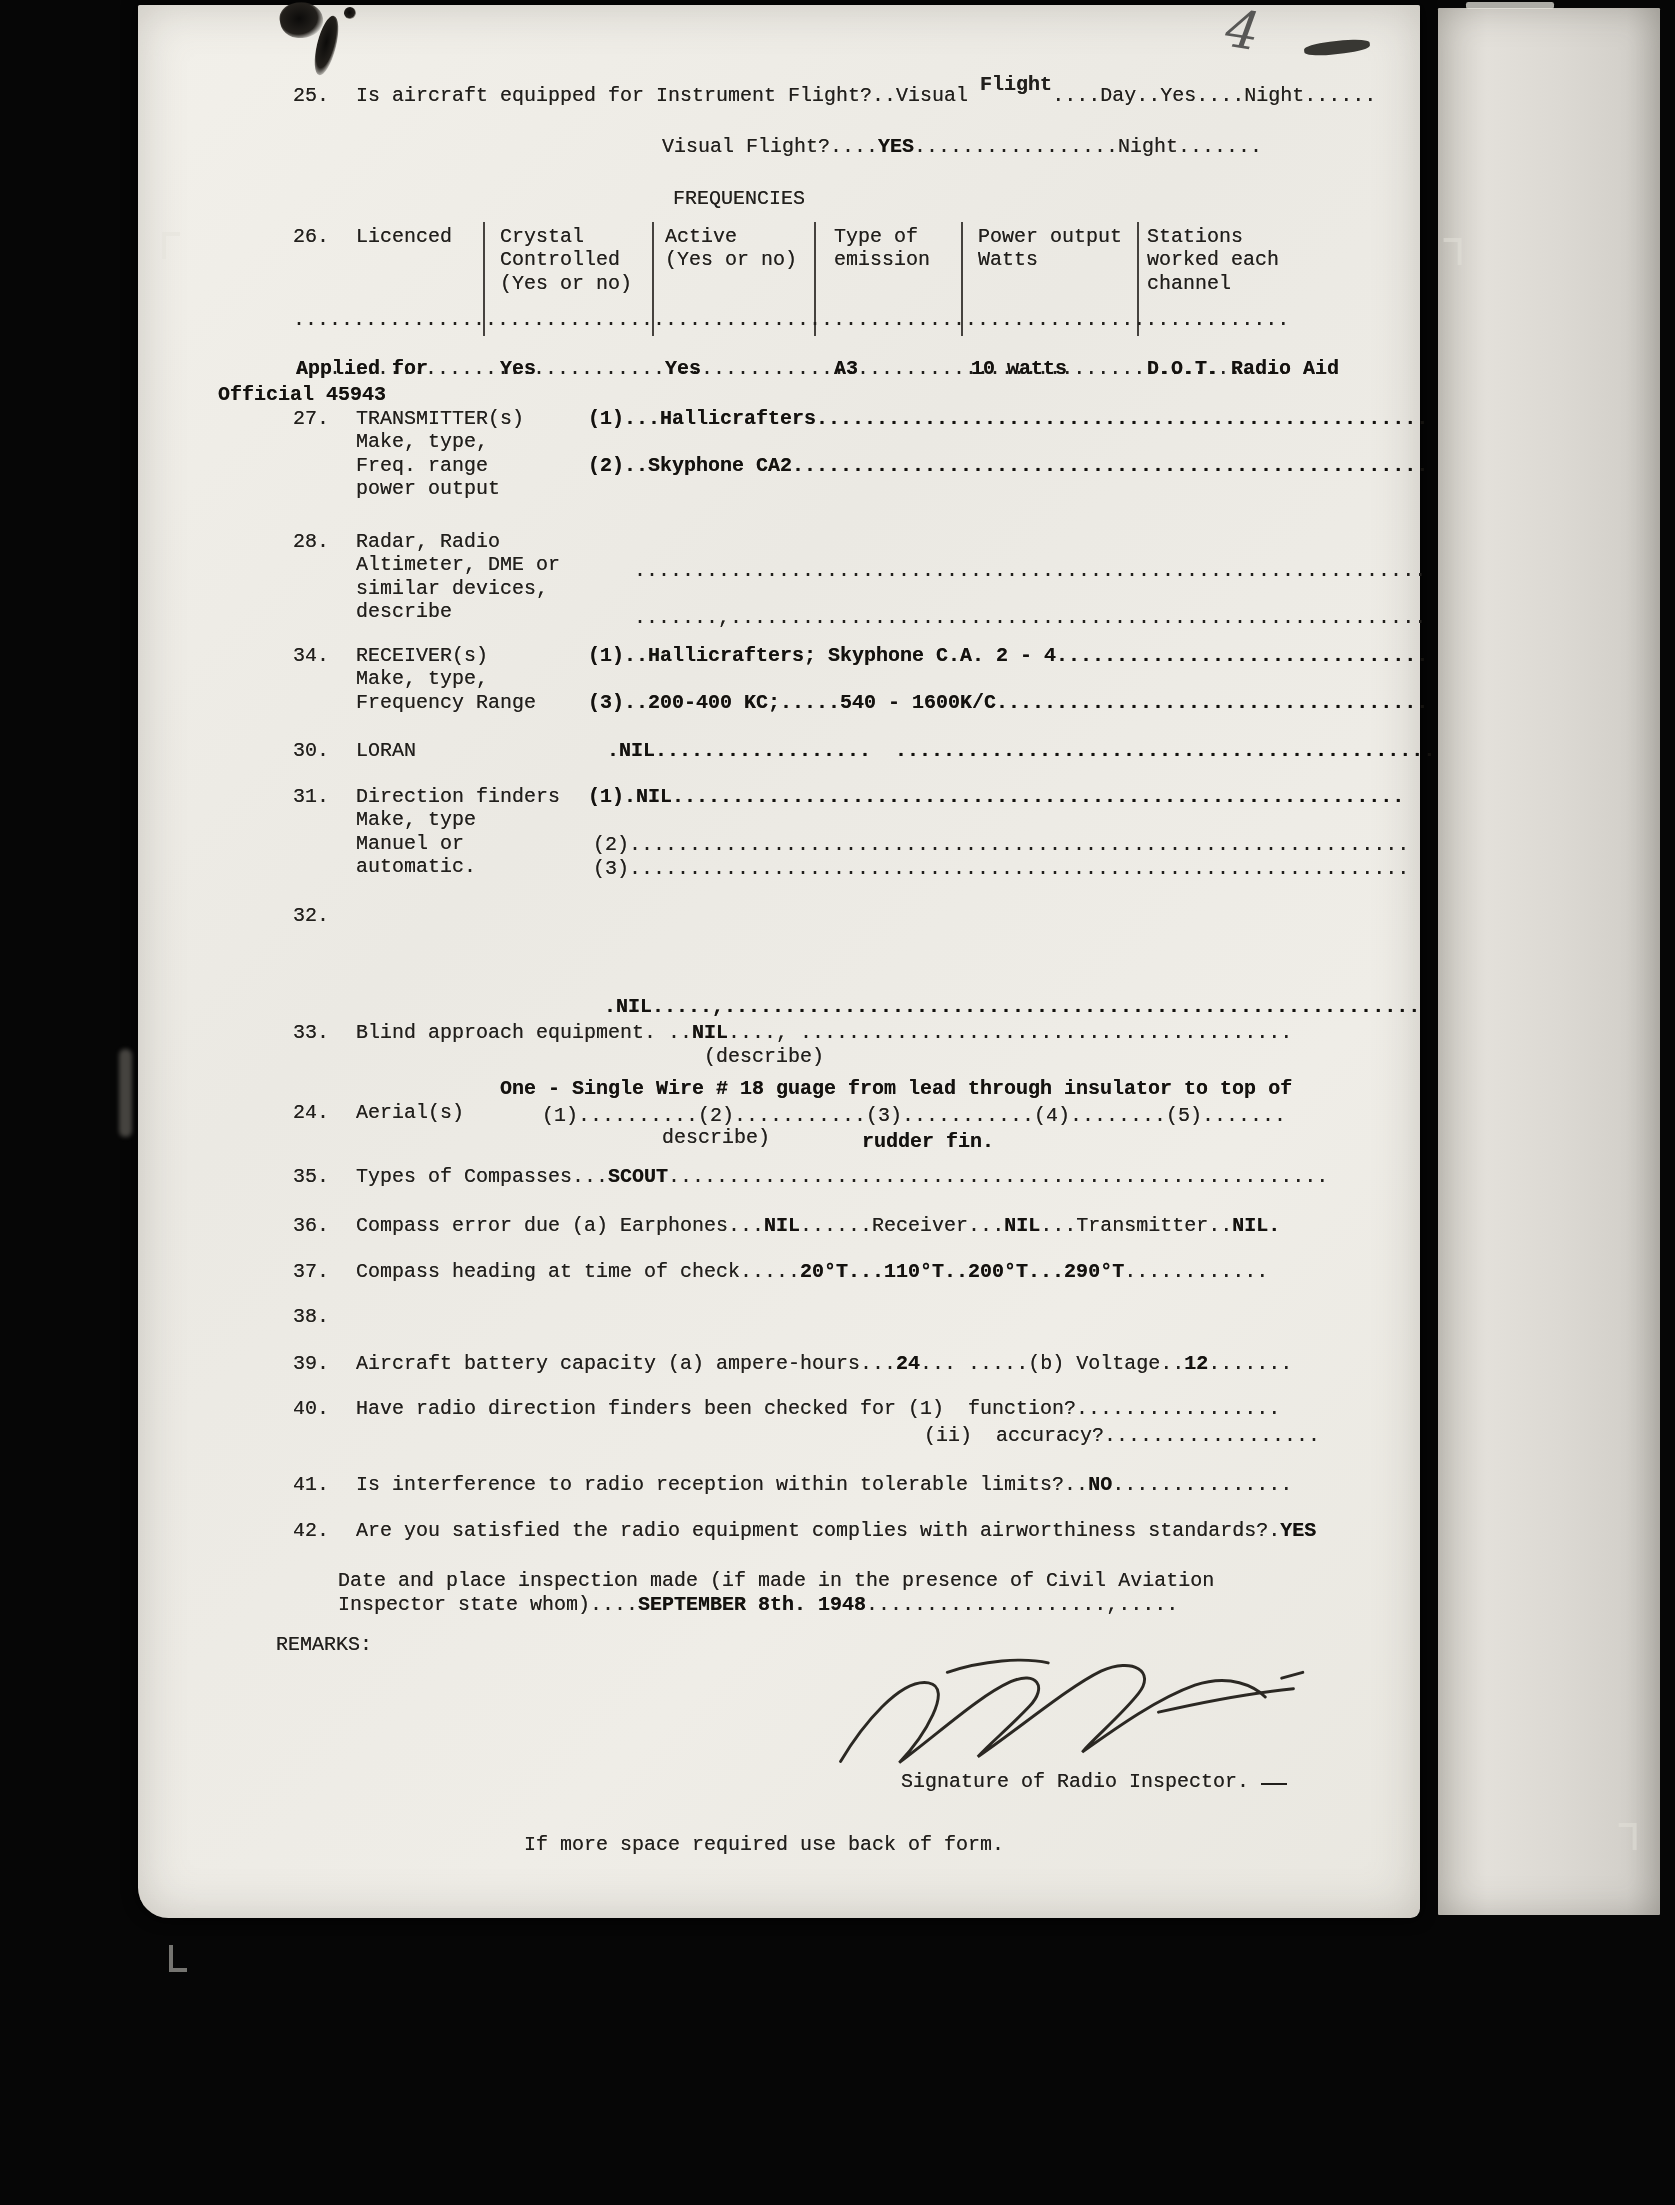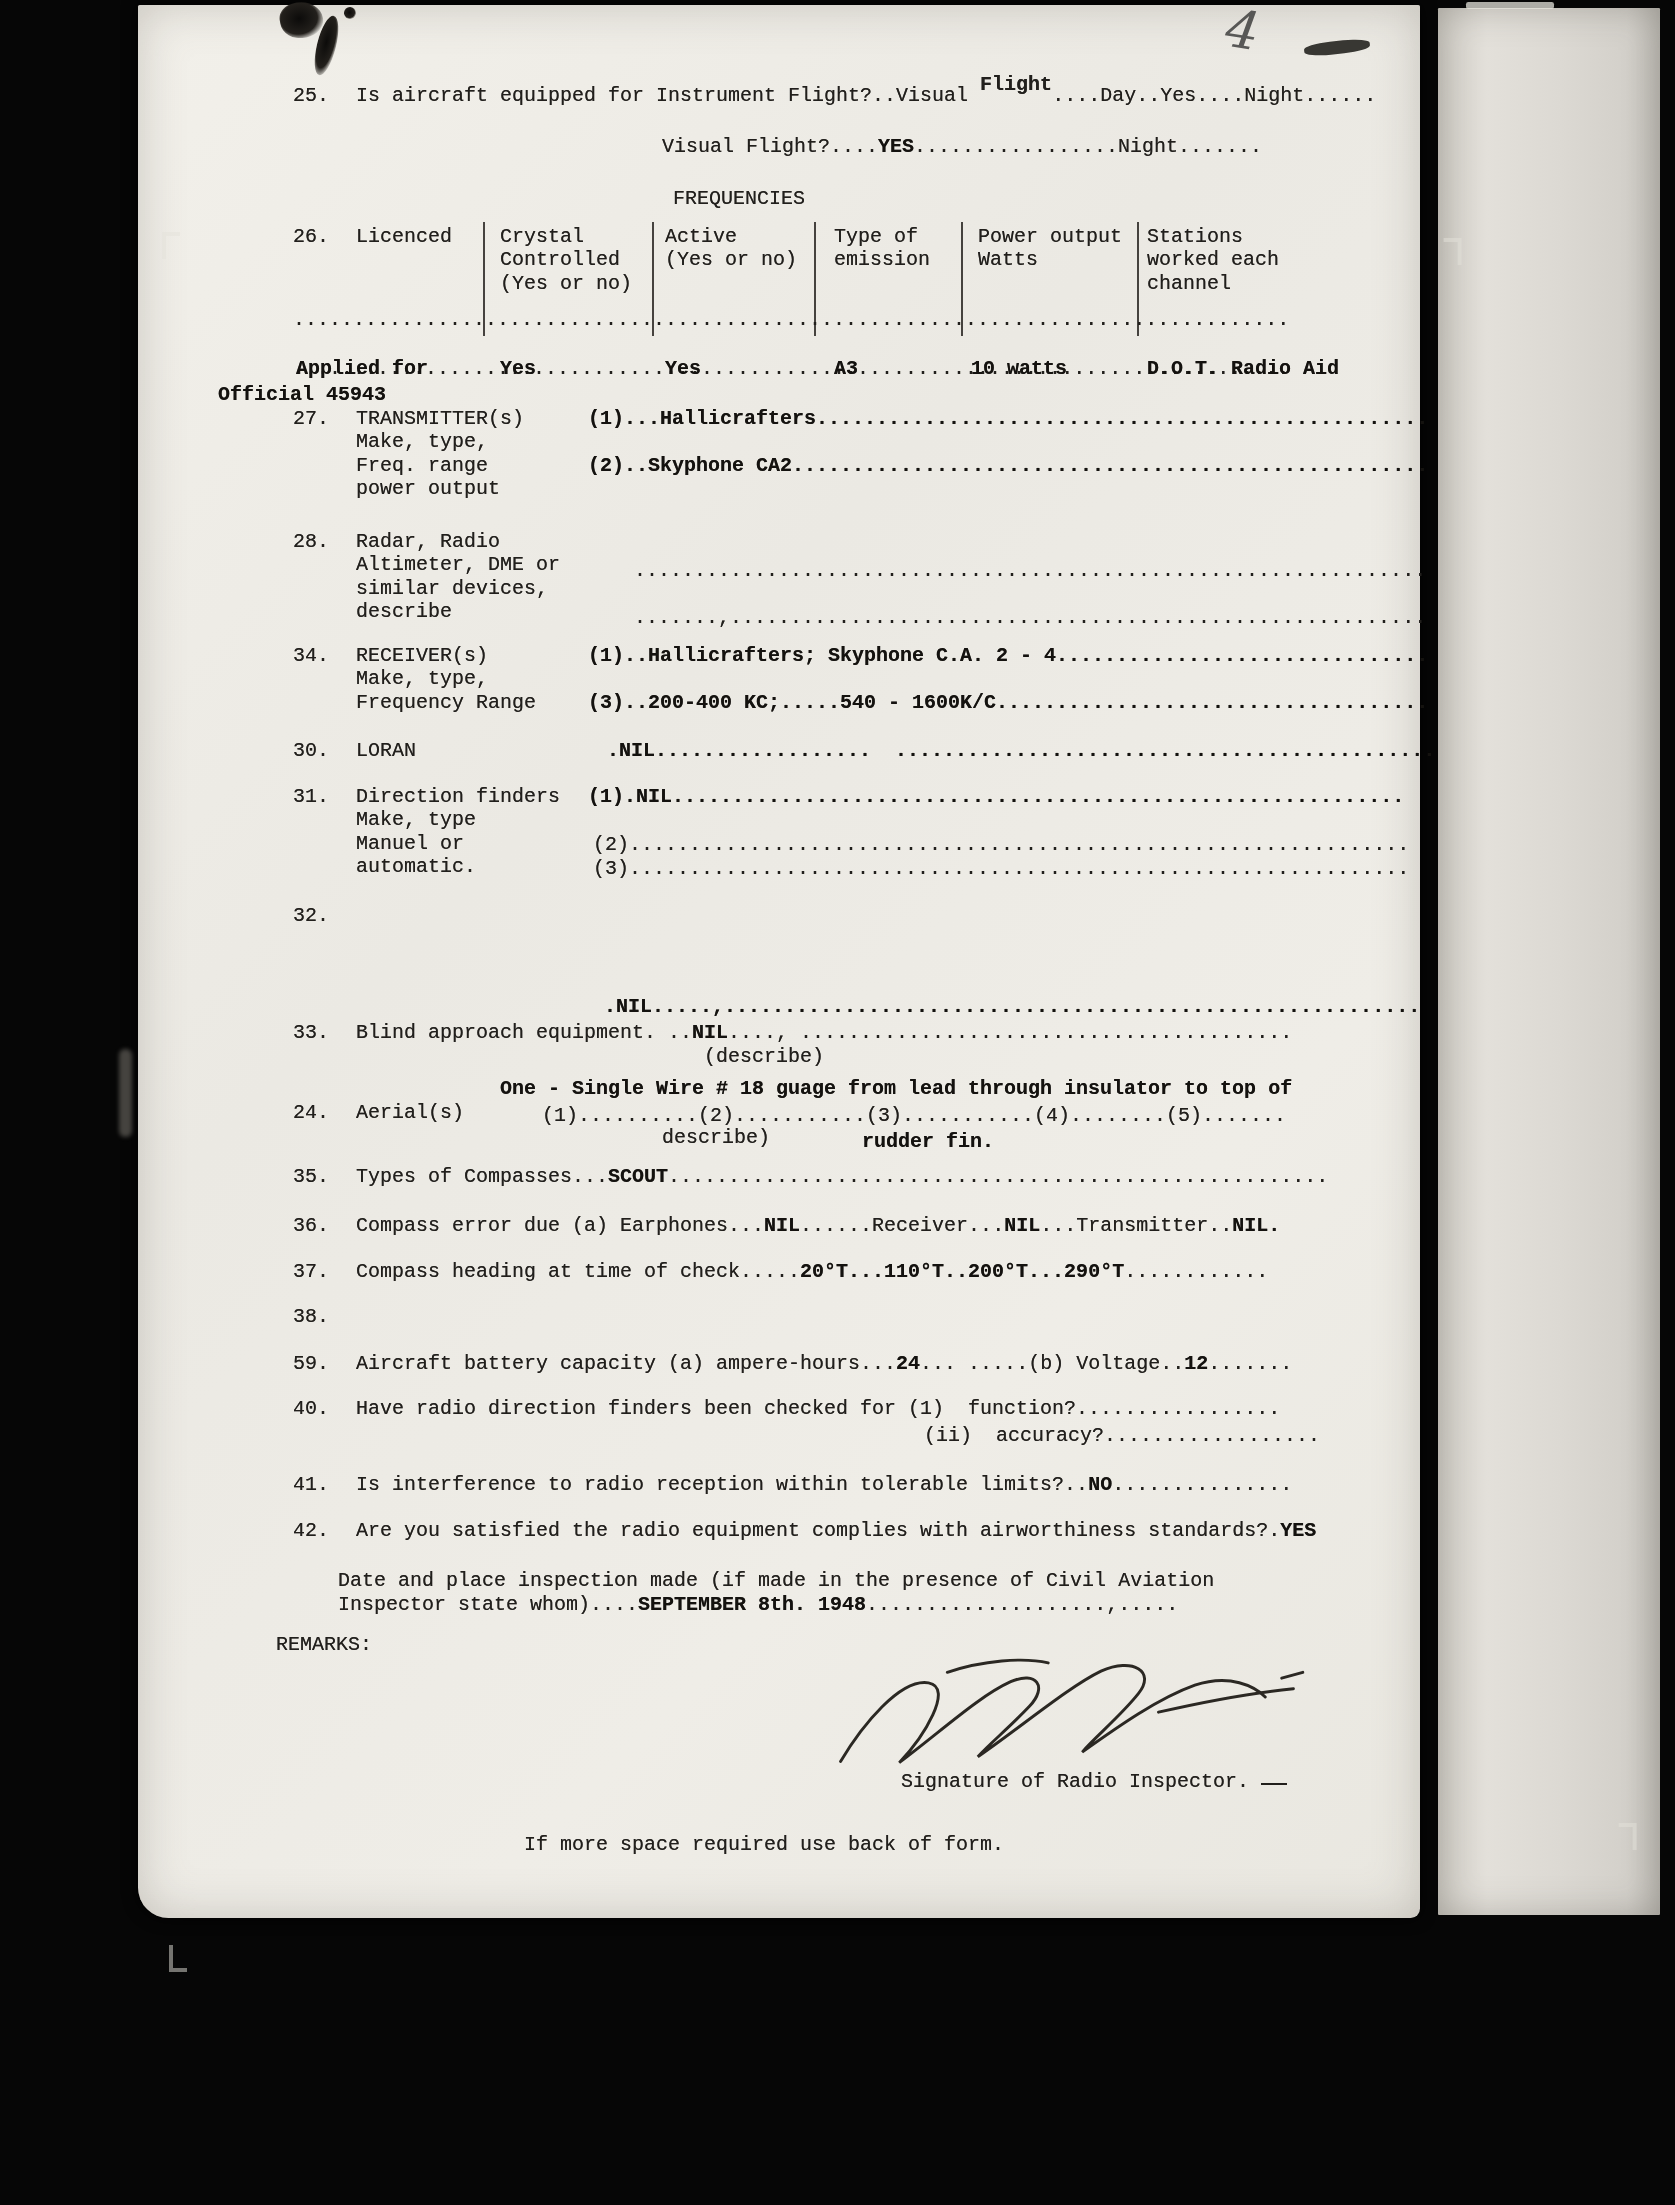--- a/index.html
+++ b/index.html
@@ -143,21 +143,21 @@
     <div class="t" style="left:218px;top:1160px"><span>Types of Compasses...</span><span class="b">SCOUT</span><span>.......................................................</span></div>
 
     <div class="t" style="left:155px;top:1209px">36.</div>
     <div class="t" style="left:218px;top:1209px"><span>Compass error due (a) Earphones...</span><span class="b">NIL</span><span>......Receiver...</span><span class="b">NIL</span><span>...Transmitter..</span><span class="b">NIL.</span></div>
 
     <div class="t" style="left:155px;top:1255px">37.</div>
     <div class="t" style="left:218px;top:1255px"><span>Compass heading at time of check.....</span><span class="b">20°T...110°T..200°T...290°T</span><span>............</span></div>
 
     <div class="t" style="left:155px;top:1300px">38.</div>
 
-    <div class="t" style="left:155px;top:1347px">59.</div>
+    <div class="t" style="left:155px;top:1347px">39.</div>
     <div class="t" style="left:218px;top:1347px"><span>Aircraft battery capacity (a) ampere-hours...</span><span class="b">24</span><span>... .....(b) Voltage..</span><span class="b">12</span><span>.......</span></div>
 
     <div class="t" style="left:155px;top:1392px">40.</div>
     <div class="t" style="left:218px;top:1392px">Have radio direction finders been checked for (1)  function?.................</div>
     <div class="t" style="left:786px;top:1419px">(ii)  accuracy?..................</div>
 
     <div class="t" style="left:155px;top:1468px">41.</div>
     <div class="t" style="left:218px;top:1468px"><span>Is interference to radio reception within tolerable limits?..</span><span class="b">NO</span><span>...............</span></div>
 
     <div class="t" style="left:155px;top:1514px">42.</div>

